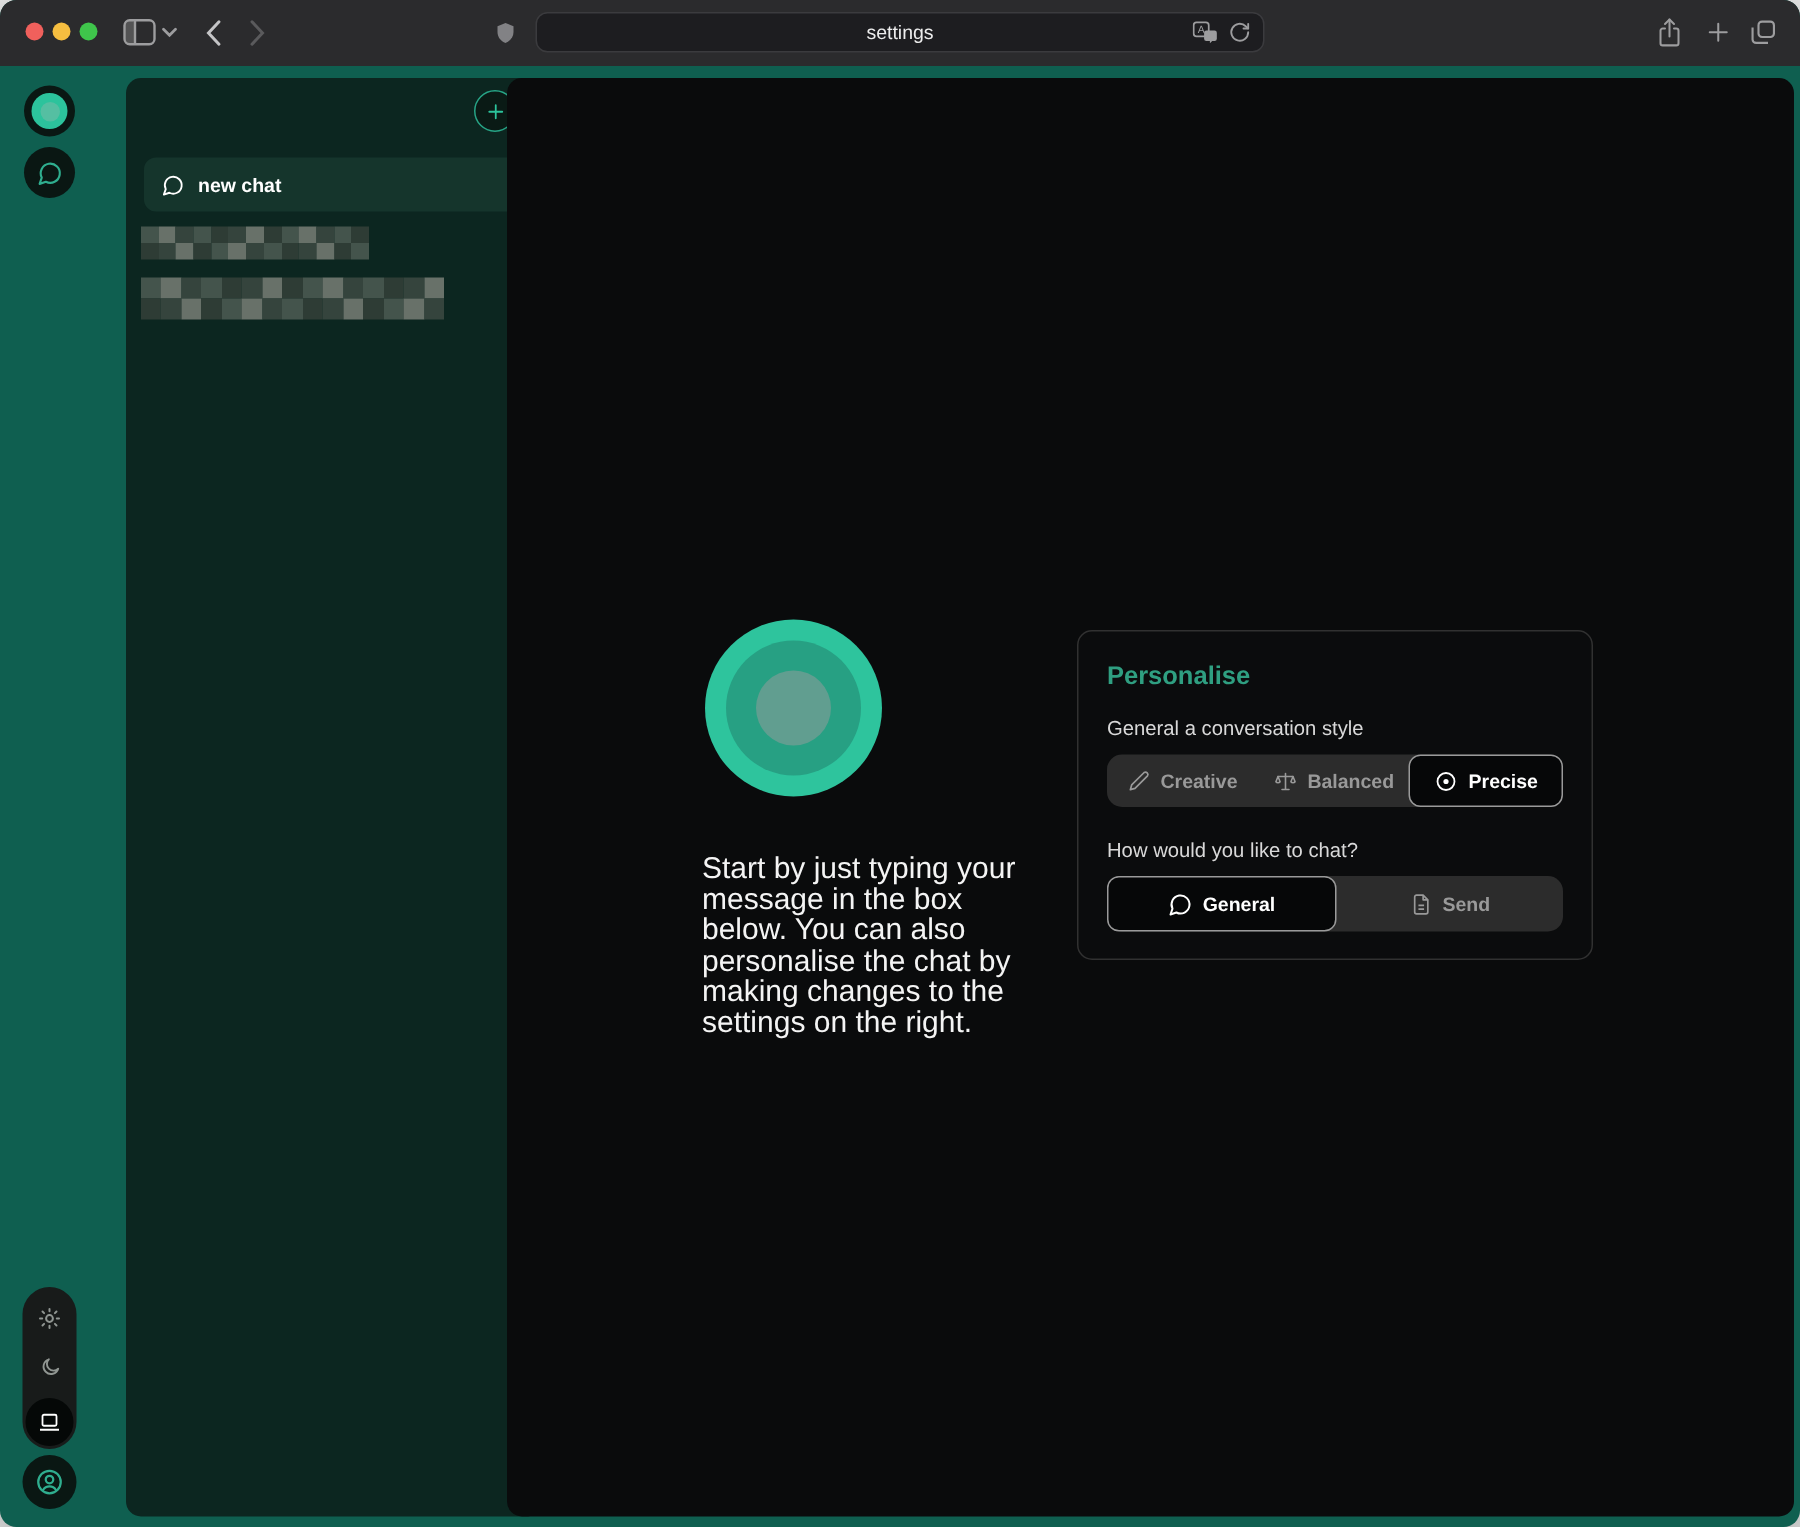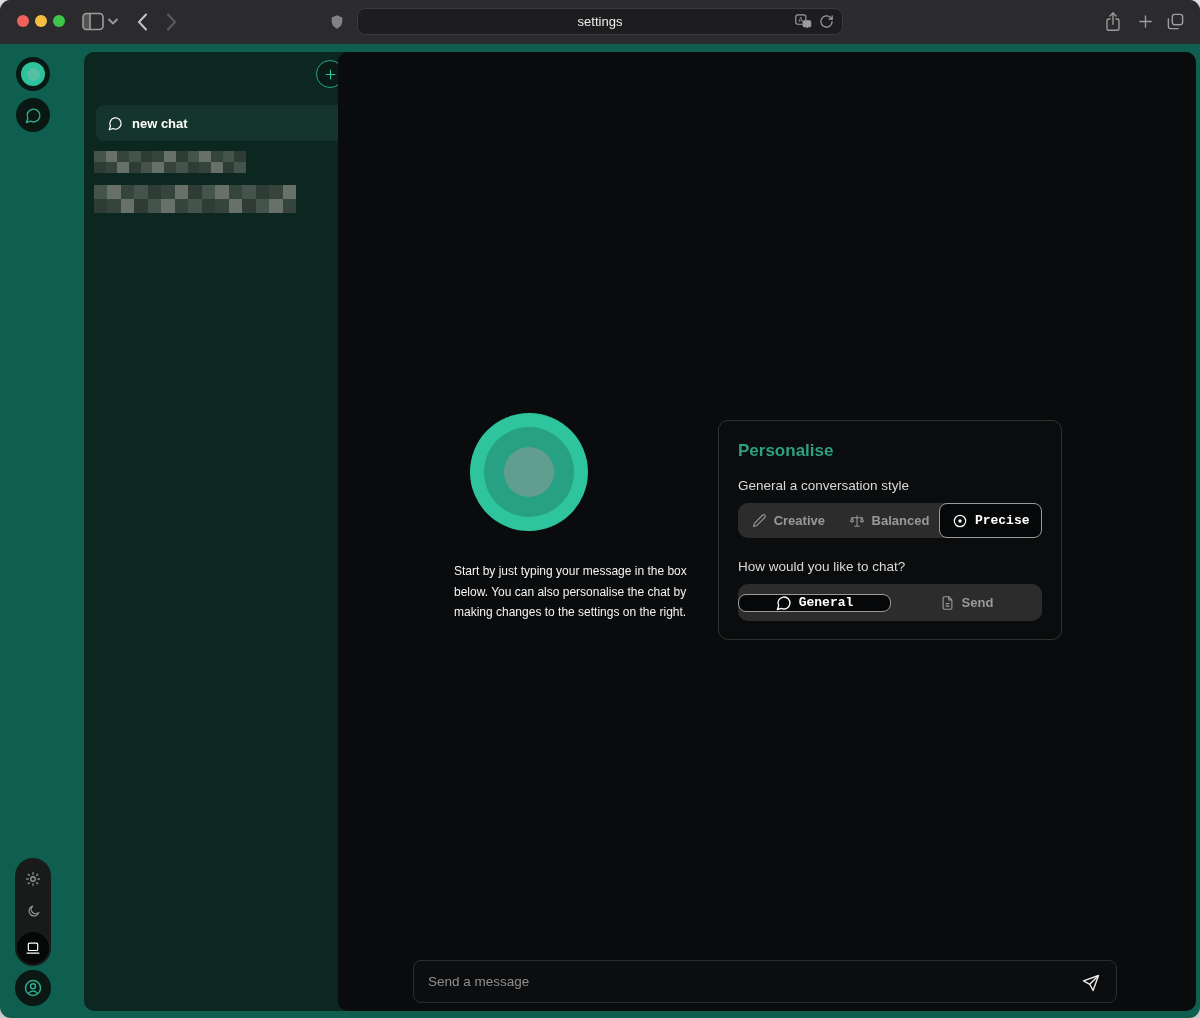--- a/index.html
+++ b/index.html
@@ -31,30 +31,30 @@
   .pixel-block{position:absolute;display:grid;grid-auto-flow:row;cursor:pointer;}
   .pixel-block i{display:block;width:100%;height:100%;}
   .pb1{left:10px;top:99px;width:152px;height:22px;grid-template-columns:repeat(13,1fr);grid-template-rows:repeat(2,1fr);}
   .pb2{left:10px;top:133px;width:202px;height:28px;grid-template-columns:repeat(15,1fr);grid-template-rows:repeat(2,1fr);}
   
   .main{position:absolute;left:338px;top:52px;width:858px;height:959px;background:#0a0b0c;border-radius:10px;}
   .logo-big{position:absolute;left:132px;top:361px;width:118px;height:118px;border-radius:50%;background:#2ec49d;
             display:flex;align-items:center;justify-content:center;}
   .logo-big .mid{width:90px;height:90px;border-radius:50%;background:#27a083;display:flex;align-items:center;justify-content:center;}
   .logo-big .inner{width:50px;height:50px;border-radius:50%;background:#619e90;}
-  .intro{position:absolute;left:116px;top:497px;width:234px;color:#f4f4f4;font-size:12px;line-height:20.5px;font-weight:500;}
+  .intro{position:absolute;left:130px;top:497px;width:234px;color:#f4f4f4;font-size:20px;line-height:20.5px;font-weight:500;}
   
   .card{position:absolute;left:380px;top:368px;width:344px;min-height:220px;background:#0b0c0d;border:1px solid #313131;border-radius:10px;padding:20px 19px 7px;}
   .card h2{margin:0 0 17px;font-size:17px;color:#2f9f81;}
   .q{color:#d9d9d9;font-size:13.5px;margin:0 0 10px;}
   .seg-track{display:flex;background:#2c2c2c;border-radius:10px;height:35px;margin-bottom:21px;}
-  .seg-track.modes{height:37px;margin-bottom:0;align-items:center;}
+  .seg-track.modes{height:37px;margin-bottom:0;}
   .seg{flex:1;display:flex;align-items:center;justify-content:center;gap:7px;background:none;border:none;
        color:#999;font-size:13px;font-weight:600;border-radius:8px;cursor:pointer;padding:0;font-family:inherit;}
-  .seg.sel{background:#060708;border:1px solid #9a9a9a;color:#fff;font-weight:bold;font-family:Liberation Mono, monospace;}
+  .seg.sel{background:#060708;border:1px solid #9a9a9a;color:#fff;font-weight:bold;}
   
   .composer{position:absolute;left:75px;top:908px;width:704px;height:43px;background:#0c0d0f;border:1px solid #2d2d30;border-radius:8px;}
   .composer input{position:absolute;left:0;top:0;width:100%;height:100%;background:transparent;border:none;outline:none;
                   color:#e8e8e8;font-size:13.5px;padding:0 44px 0 14px;font-family:inherit;}
   .composer input::placeholder{color:#8f8f8f;}
   .send-btn{position:absolute;right:11px;top:10px;width:24px;height:24px;background:none;border:none;color:#e9e9e9;cursor:pointer;padding:0;}
   svg{display:block;}
 </style>
 </head>
 <body>
@@ -300,24 +300,15 @@
           <svg width="15" height="16" viewBox="0 0 24 24" fill="none" stroke="currentColor" stroke-width="1.8" stroke-linejoin="round">
             <path d="M14 2H7a2 2 0 0 0-2 2v16a2 2 0 0 0 2 2h10a2 2 0 0 0 2-2V7z"></path>
               <path d="M14 2v5h5"></path>
               <path d="M9 13h6M9 17h6"></path>
           </svg>
           <span>Send</span>
         </button>
       </div>
     </div>
 
-    <div class="composer">
-      <input type="text" placeholder="Send a message" style="">
-      <button class="send-btn">
-        <svg width="20" height="20" viewBox="0 0 24 24" fill="none" stroke="currentColor" stroke-width="1.7" stroke-linejoin="round">
-          <path d="M21 3 10.5 13.5"></path>
-            <path d="M21 3l-6.5 18-4-7.5L3 9.5z"></path>
-        </svg>
-      </button>
-    </div>
 
   </div>
 </div>
 
 </body></html>

